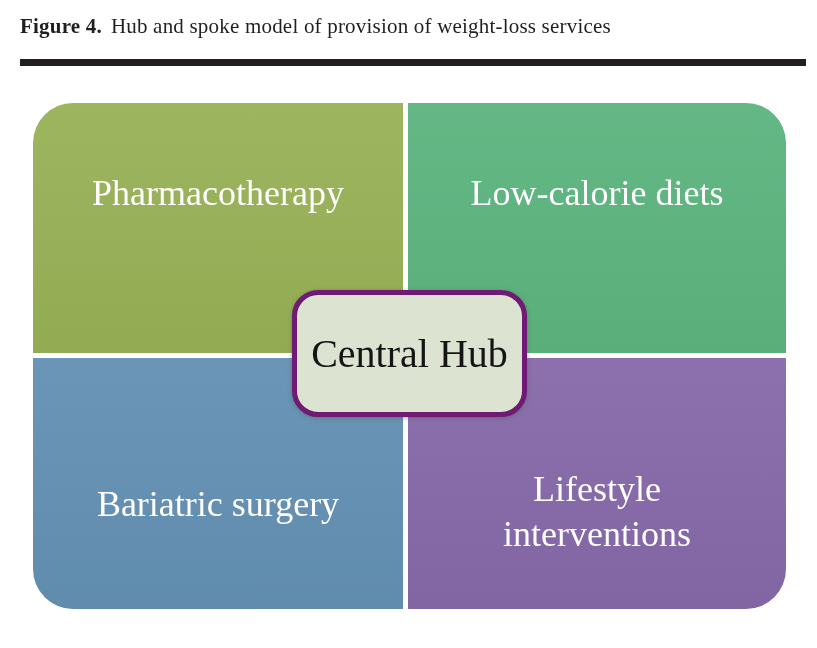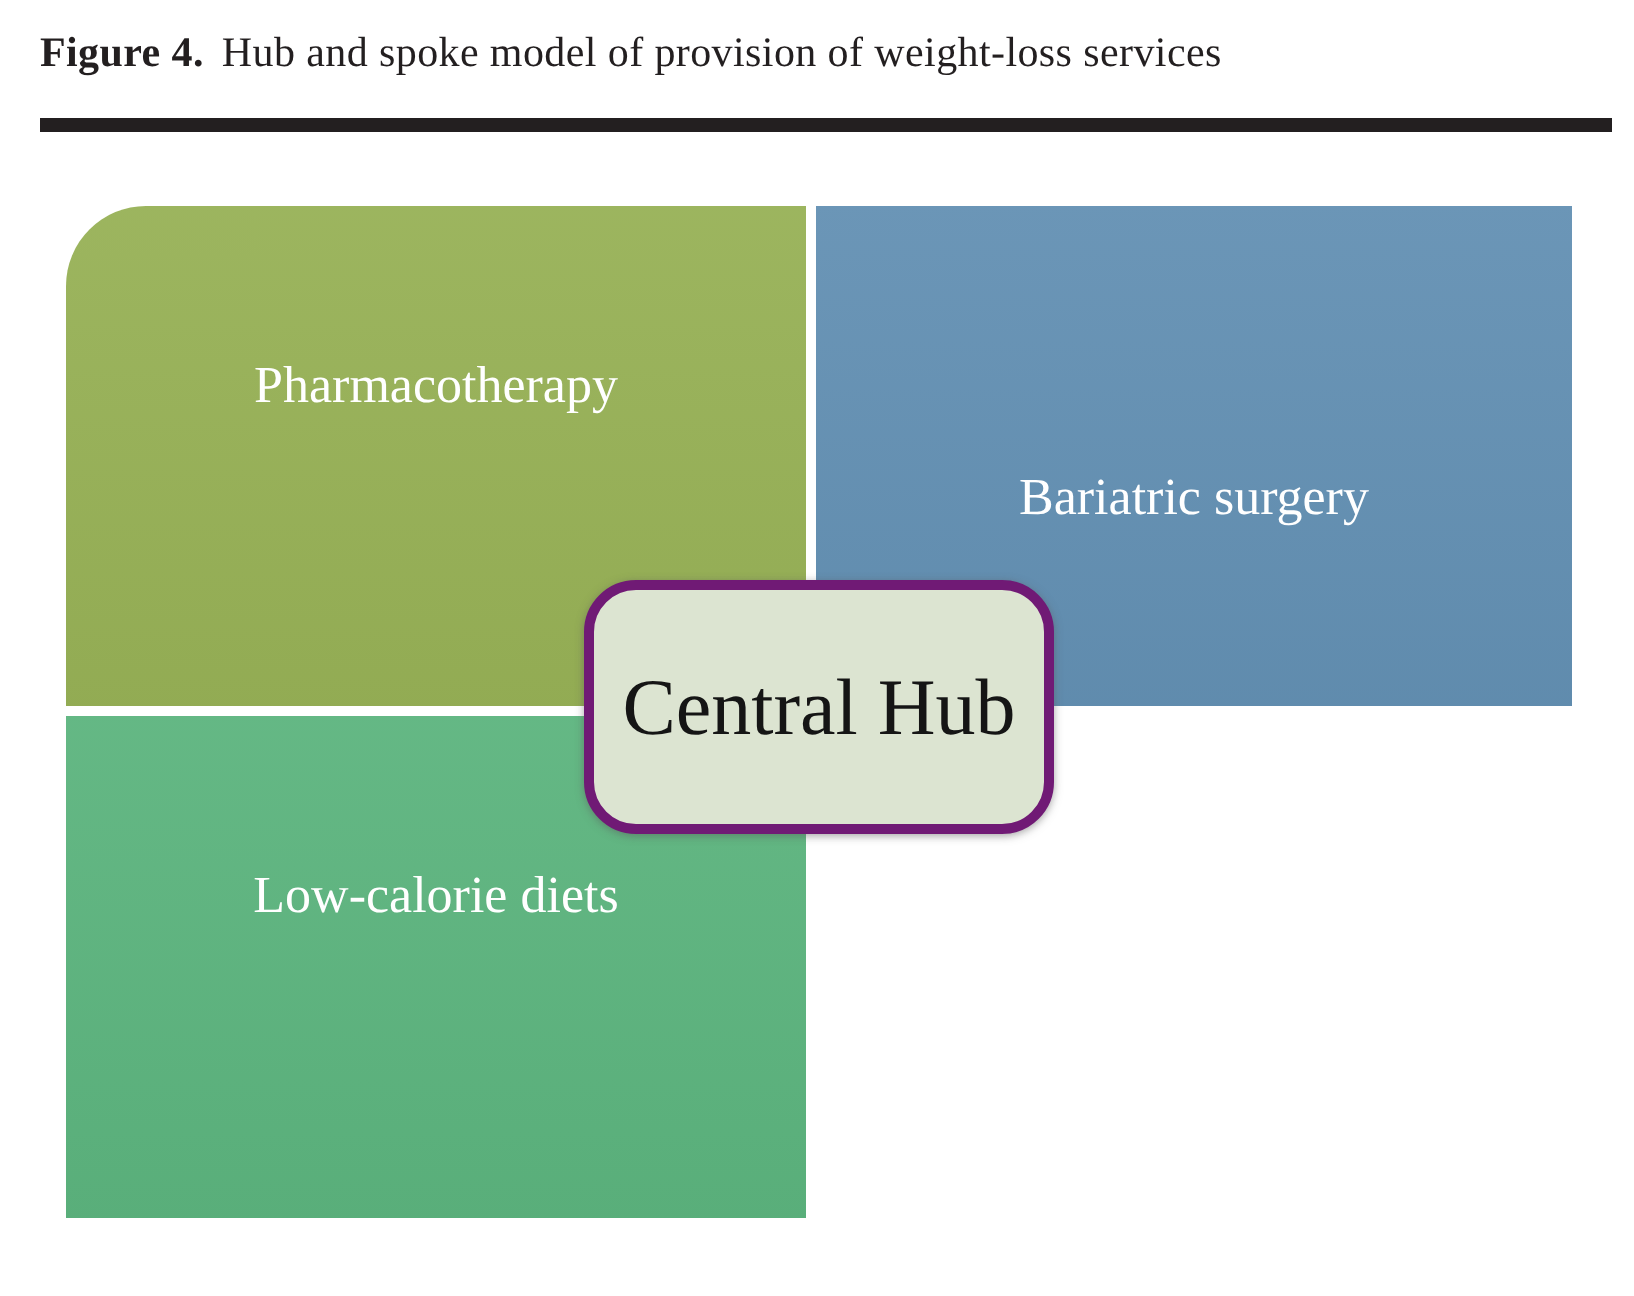--- a/index.html
+++ b/index.html
@@ -53,21 +53,21 @@
     gap: 5px;
     width: 753px;
     height: 506px;
   }
   .quad {
     box-sizing: border-box;
     display: flex;
     justify-content: center;
     align-items: flex-start;
     color: #ffffff;
-    font-size: 26px;
+    font-size: 36px;
     line-height: 46px;
     text-align: center;
     background-image: linear-gradient(to bottom, rgba(255,255,255,0.05), rgba(0,0,0,0.03));
   }
   .quad.tl { border-radius: 40px 0 0 0; padding-top: 67px; }
   .quad.tr { border-radius: 0 40px 0 0; padding-top: 67px; }
   .quad.bl { border-radius: 0 0 0 40px; padding-top: 123px; }
   .quad.br { border-radius: 0 0 40px 0; padding-top: 109px; }
   .quad.br .quad-label {
     max-width: 290px;
@@ -102,25 +102,28 @@
     <span class="fig-label">Figure 4.</span><span>Hub and spoke model of provision of weight-loss services</span>
   </div>
 
   <div class="title-rule" style="background-color: rgb(35, 31, 32);"></div>
 
   <div class="diagram">
     <div class="quad-grid">
       <div class="quad tl" style="background-color: rgb(151, 177, 86);">
         <span class="quad-label">Pharmacotherapy</span>
       </div>
+      <div class="quad tr" style="background-color: rgb(92, 180, 126);">
+        <span class="quad-label">Low-calorie diets</span>
+      </div>
       <div class="quad bl" style="background-color: rgb(99, 144, 179);">
         <span class="quad-label">Bariatric surgery</span>
       </div>
-      <div class="quad tr" style="background-color: rgb(92, 180, 126);">
-        <span class="quad-label">Low-calorie diets</span>
+      <div class="quad br" style="background-color: rgb(134, 105, 169);">
+        <span class="quad-label">Lifestyle interventions</span>
       </div>
     </div>
 
     <div class="hub" style="background-color: rgb(220, 228, 209);">
       <span>Central Hub</span>
     </div>
   </div>
 
 </div>
 

